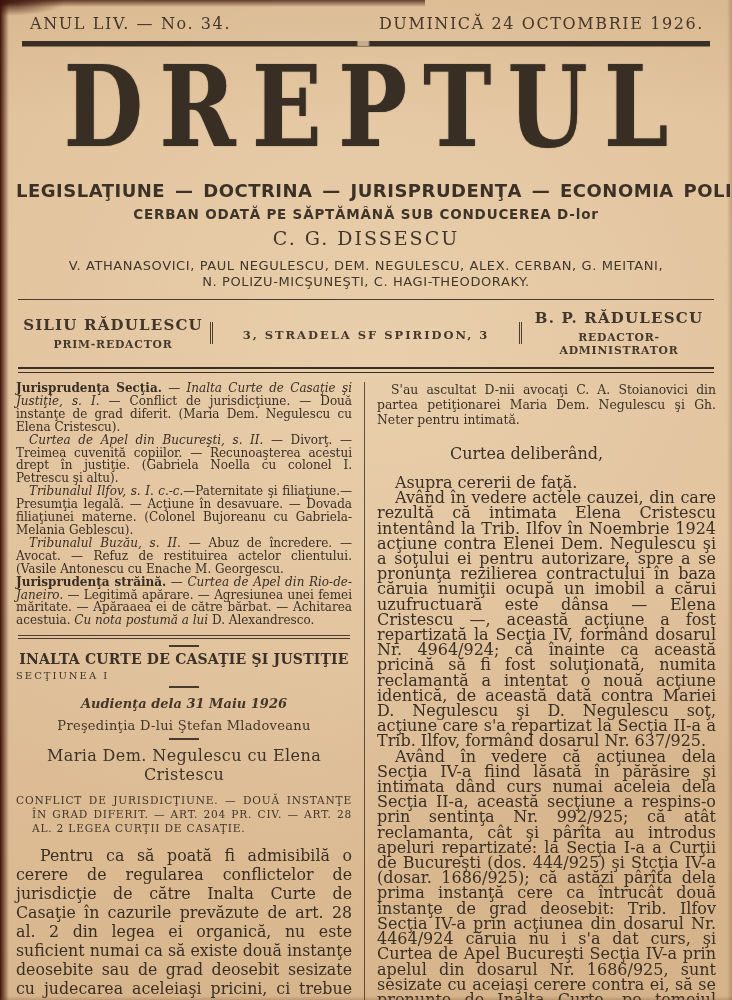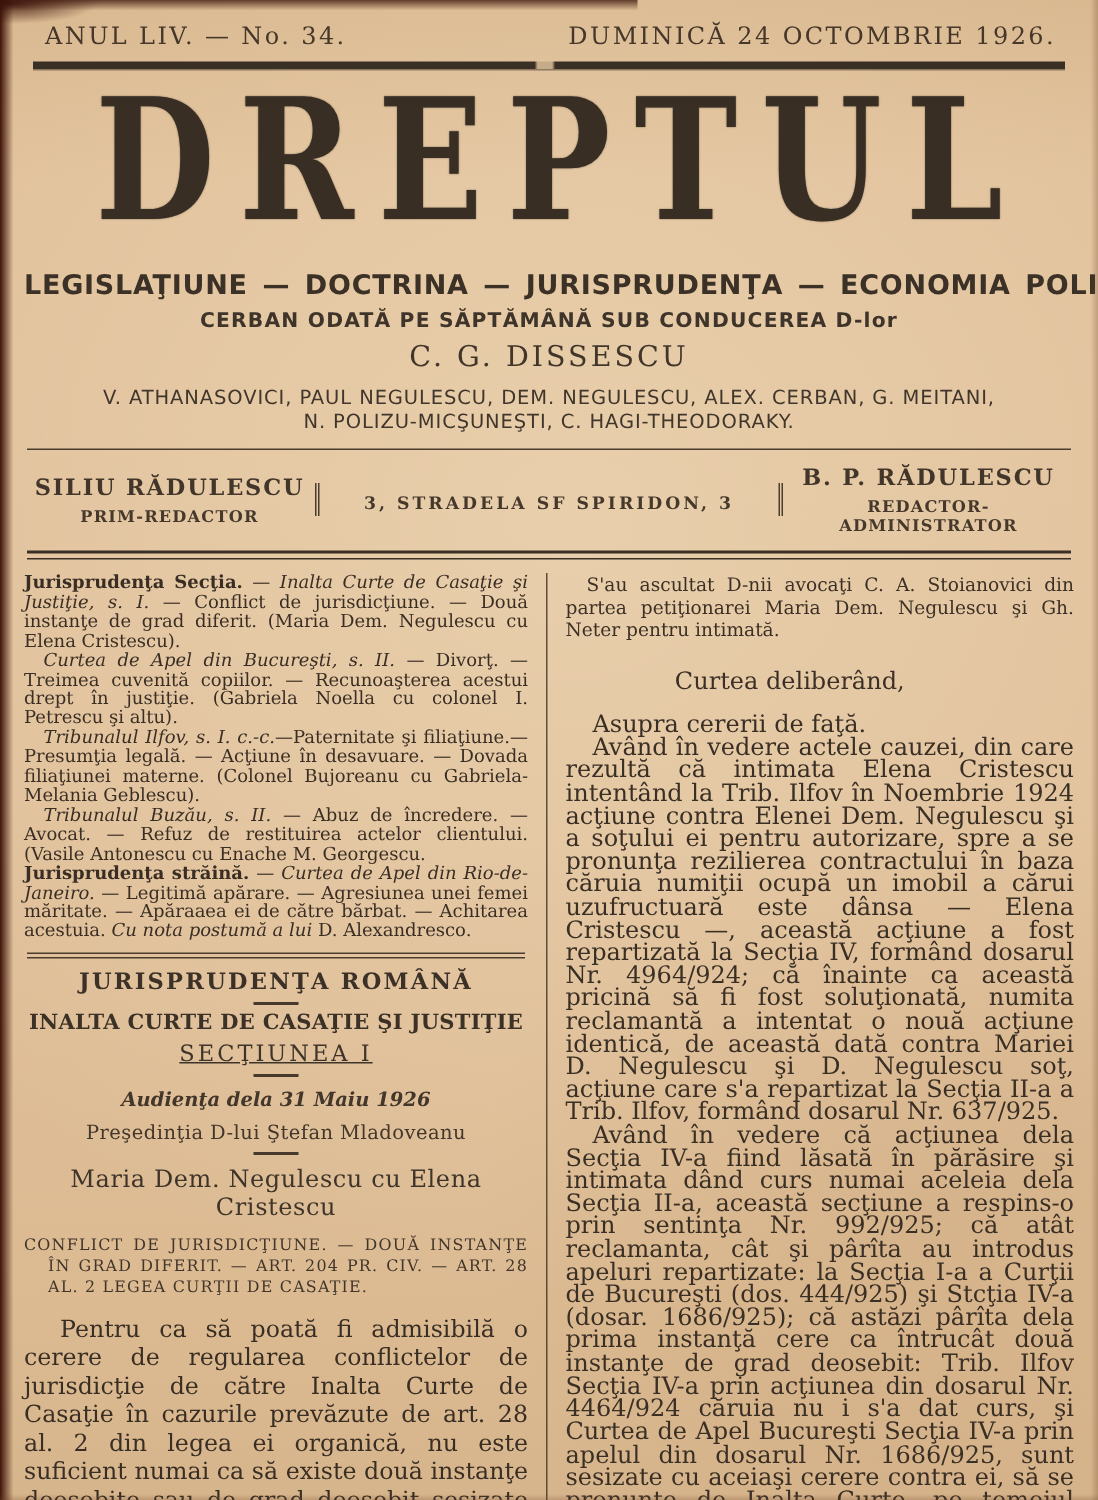--- a/index.html
+++ b/index.html
@@ -74,21 +74,21 @@
   .toc-p{margin:0;font-size:12px;line-height:12.9px;text-align:justify;color:#3a2e24;}
   .toc-p.toc-ind{text-indent:13px;}
   .seg-b{font-weight:bold;}
   .seg-i{font-style:italic;}
   .rule-thin-double{height:2px;border-top:1px solid #4b3c2d;border-bottom:1px solid #4b3c2d;margin:8px 2px 6px 2px;}
 
   
   .h-section{text-align:center;font-weight:bold;font-size:15px;letter-spacing:1.5px;margin-top:6px;color:#3c3127;}
   .mini-rule{width:30px;border-top:2px solid #473a2c;margin:5px auto 4px auto;}
   .h-court{text-align:center;font-weight:bold;font-size:14px;letter-spacing:0.2px;white-space:nowrap;color:#3c3127;}
-  .h-sect{text-align:center;font-size:15px;letter-spacing:2px;margin-top:3px;color:#3f342a;text-decoration:underline;}
+  .h-sect{font-size:10px;letter-spacing:2px;margin-top:3px;color:#3f342a;}
   .hearing{text-align:center;font-style:italic;font-weight:bold;font-size:13px;margin-top:8px;color:#43362a;}
   .presiding{text-align:center;font-size:13px;margin-top:7px;letter-spacing:0.3px;color:#43362a;}
   .parties{text-align:center;font-size:16px;margin-top:6px;letter-spacing:0.4px;color:#3f342a;}
   .headnote{margin-top:10px;font-size:10.6px;line-height:13.8px;letter-spacing:0.8px;
     text-align:justify;padding-left:16px;text-indent:-16px;color:#41352a;}
   .holding{margin-top:9px;font-size:15.8px;line-height:19px;text-align:justify;text-indent:24px;color:#392e24;}
 
   
   .counsel{margin:0;font-size:12.4px;line-height:15px;text-align:justify;text-indent:14px;color:#3c3026;}
   .deliberation{text-align:center;font-size:16px;margin:17px 40px 12px 0;color:#3c3026;}
@@ -137,21 +137,20 @@
       <div>
         <p class="toc-p"><span class="seg-b">Jurisprudenţa Secţia.</span><span class="seg-r"> — </span><span class="seg-i">Inalta Curte de Casaţie şi Justiţie, s. I.</span><span class="seg-r"> — Conflict de jurisdicţiune. — Două instanţe de grad diferit. (Maria Dem. Negulescu cu Elena Cristescu).</span></p>
         <p class="toc-p toc-ind"><span class="seg-i">Curtea de Apel din Bucureşti, s. II.</span><span class="seg-r"> — Divorţ. — Treimea cuvenită copiilor. — Recunoaşterea acestui drept în justiţie. (Gabriela Noella cu colonel I. Petrescu şi altu).</span></p>
         <p class="toc-p toc-ind"><span class="seg-i">Tribunalul Ilfov, s. I. c.-c.</span><span class="seg-r">—Paternitate şi filiaţiune.—Presumţia legală. — Acţiune în desavuare. — Dovada filiaţiunei materne. (Colonel Bujoreanu cu Gabriela-Melania Geblescu).</span></p>
         <p class="toc-p toc-ind"><span class="seg-i">Tribunalul Buzău, s. II.</span><span class="seg-r"> — Abuz de încredere. — Avocat. — Refuz de restituirea actelor clientului. (Vasile Antonescu cu Enache M. Georgescu.</span></p>
         <p class="toc-p"><span class="seg-b">Jurisprudenţa străină.</span><span class="seg-r"> — </span><span class="seg-i">Curtea de Apel din Rio-de-Janeiro.</span><span class="seg-r"> — Legitimă apărare. — Agresiunea unei femei măritate. — Apăraaea ei de către bărbat. — Achitarea acestuia. </span><span class="seg-i">Cu nota postumă a lui</span><span class="seg-r"> D. Alexandresco.</span></p>
       </div>
 
       <div class="rule-thin-double"></div>
 
-      <div class="h-section">JURISPRUDENŢA ROMÂNĂ</div>
       <div class="mini-rule"></div>
       <div class="h-court">INALTA CURTE DE CASAŢIE ŞI JUSTIŢIE</div>
       <div class="h-sect">SECŢIUNEA I</div>
       <div class="mini-rule"></div>
       <div class="hearing">Audienţa dela 31 Maiu 1926</div>
       <div class="presiding">Preşedinţia D-lui Ştefan Mladoveanu</div>
       <div class="mini-rule"></div>
       <div class="parties">Maria Dem. Negulescu cu Elena Cristescu</div>
 
       <p class="headnote">CONFLICT DE JURISDICŢIUNE. — DOUĂ INSTANŢE ÎN GRAD DIFERIT. — ART. 204 PR. CIV. — ART. 28 AL. 2 LEGEA CURŢII DE CASAŢIE.</p>

